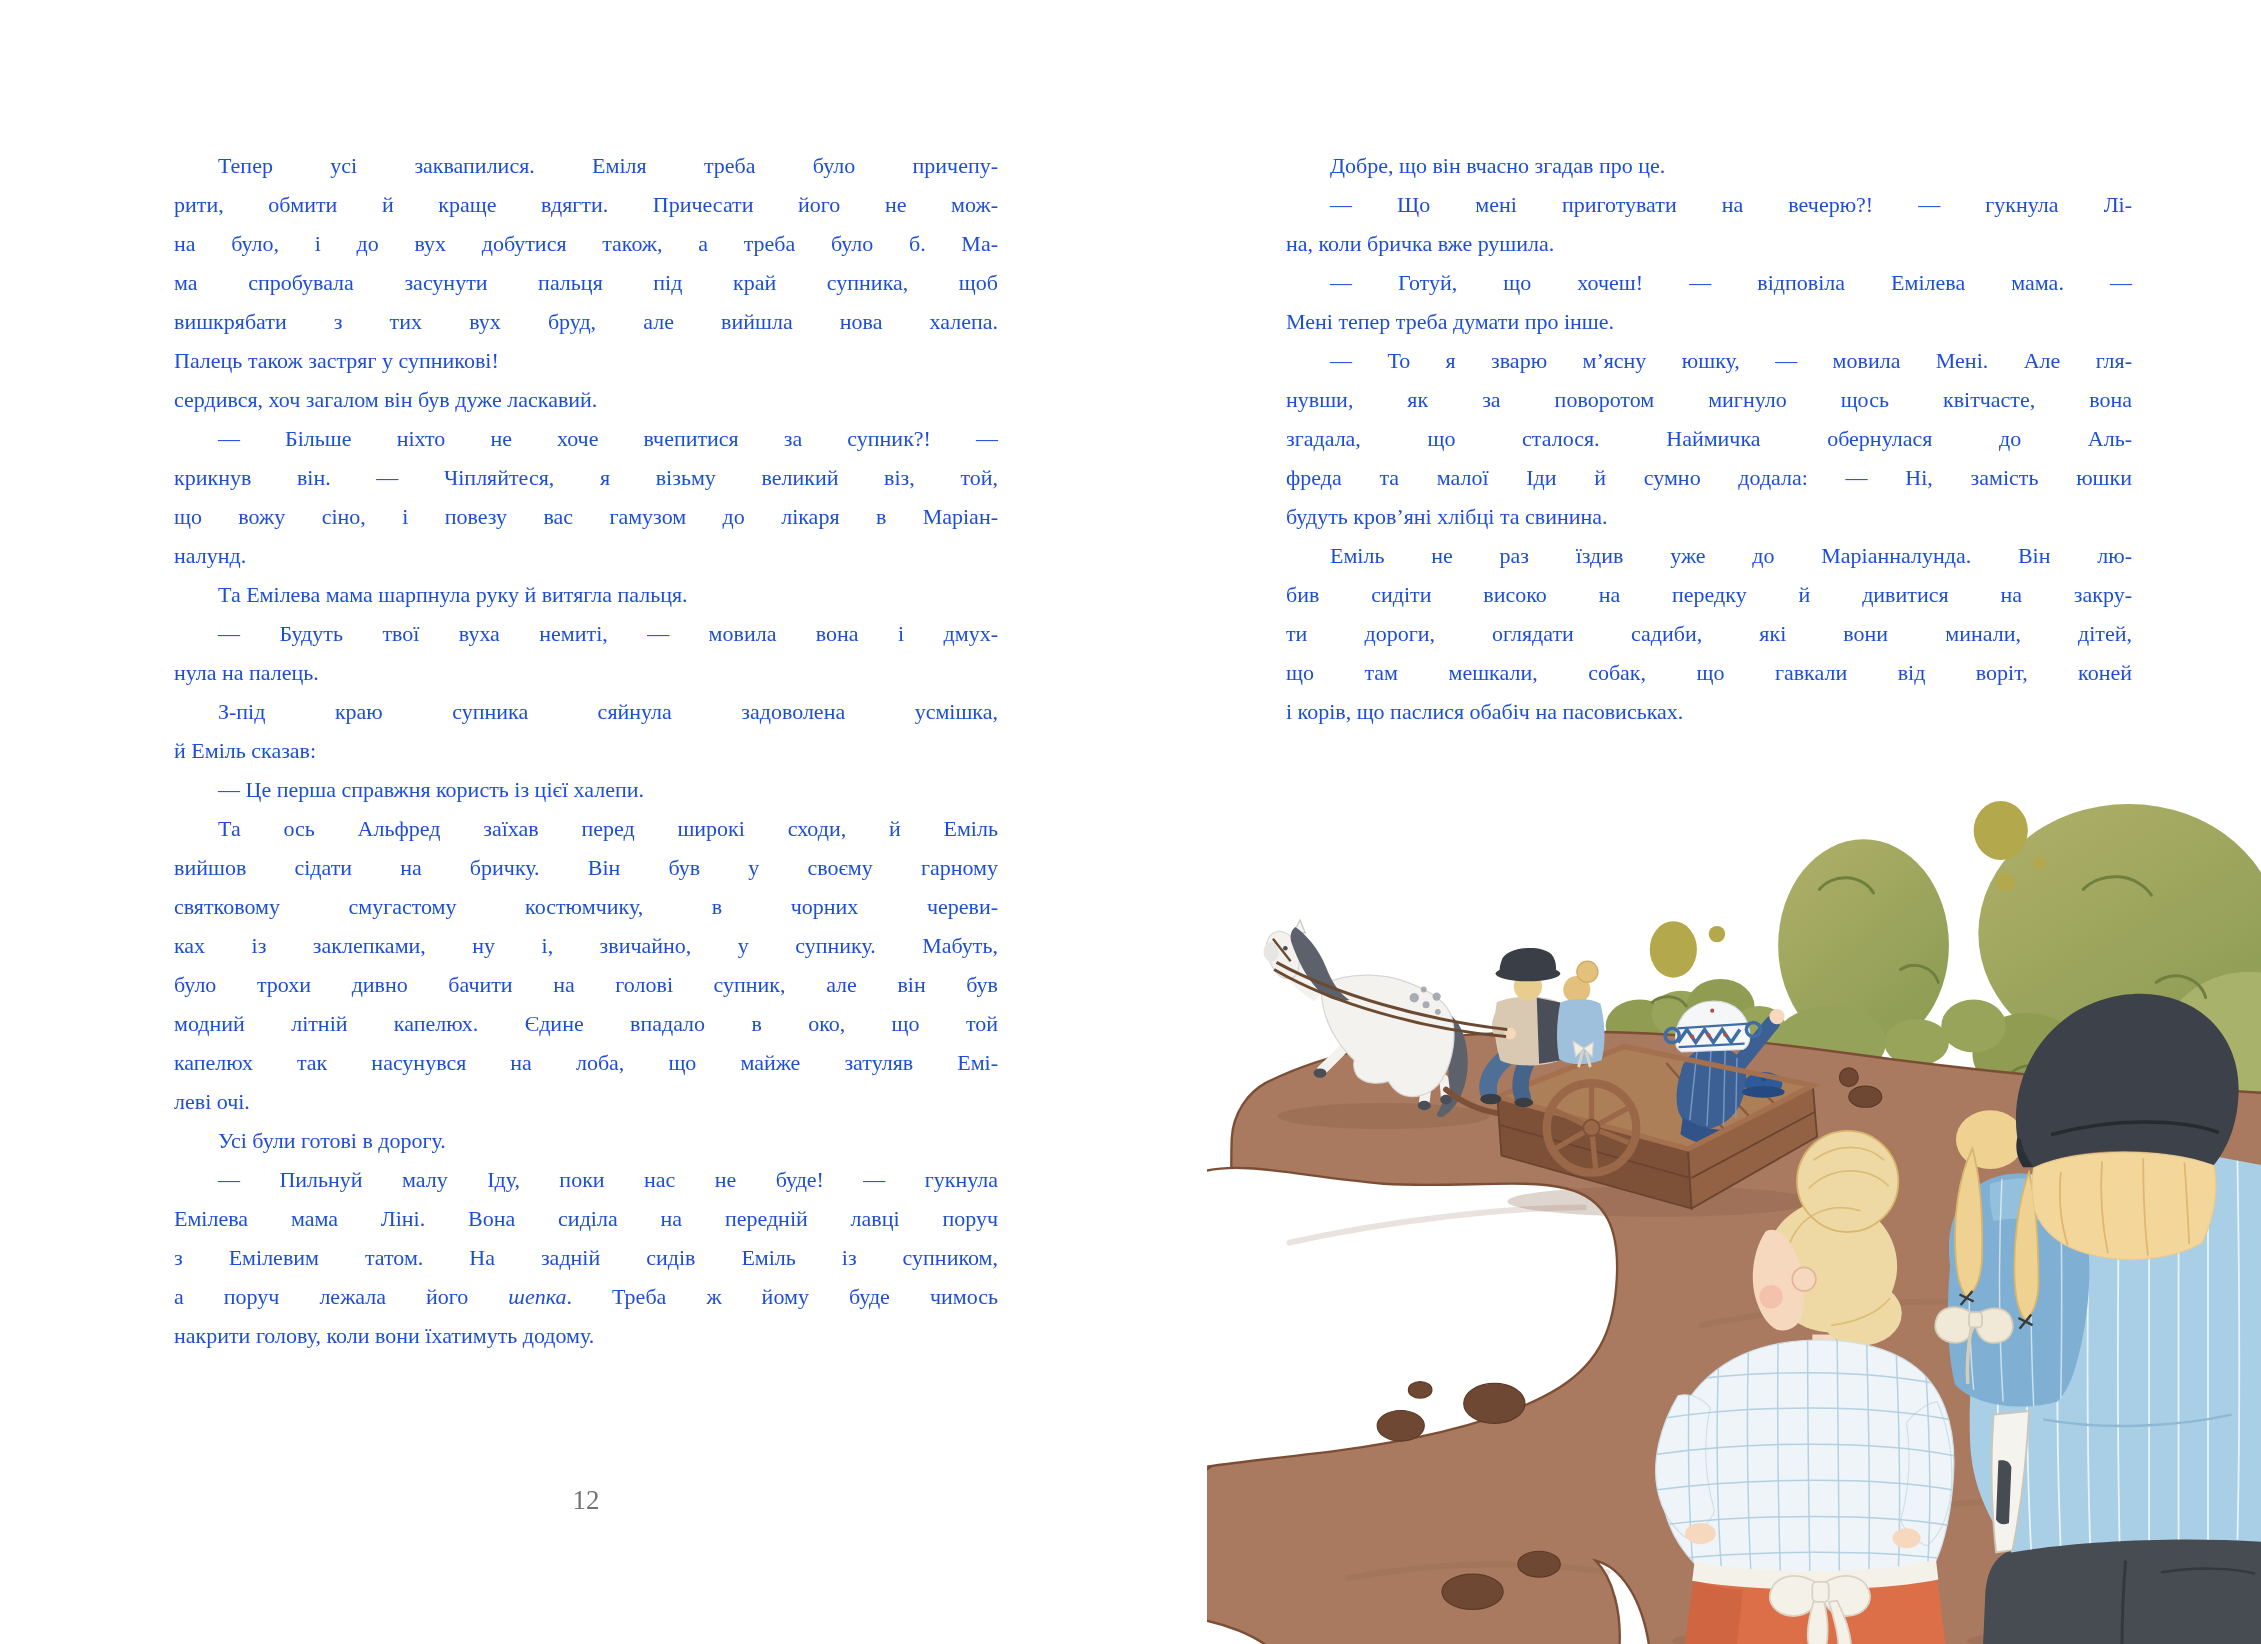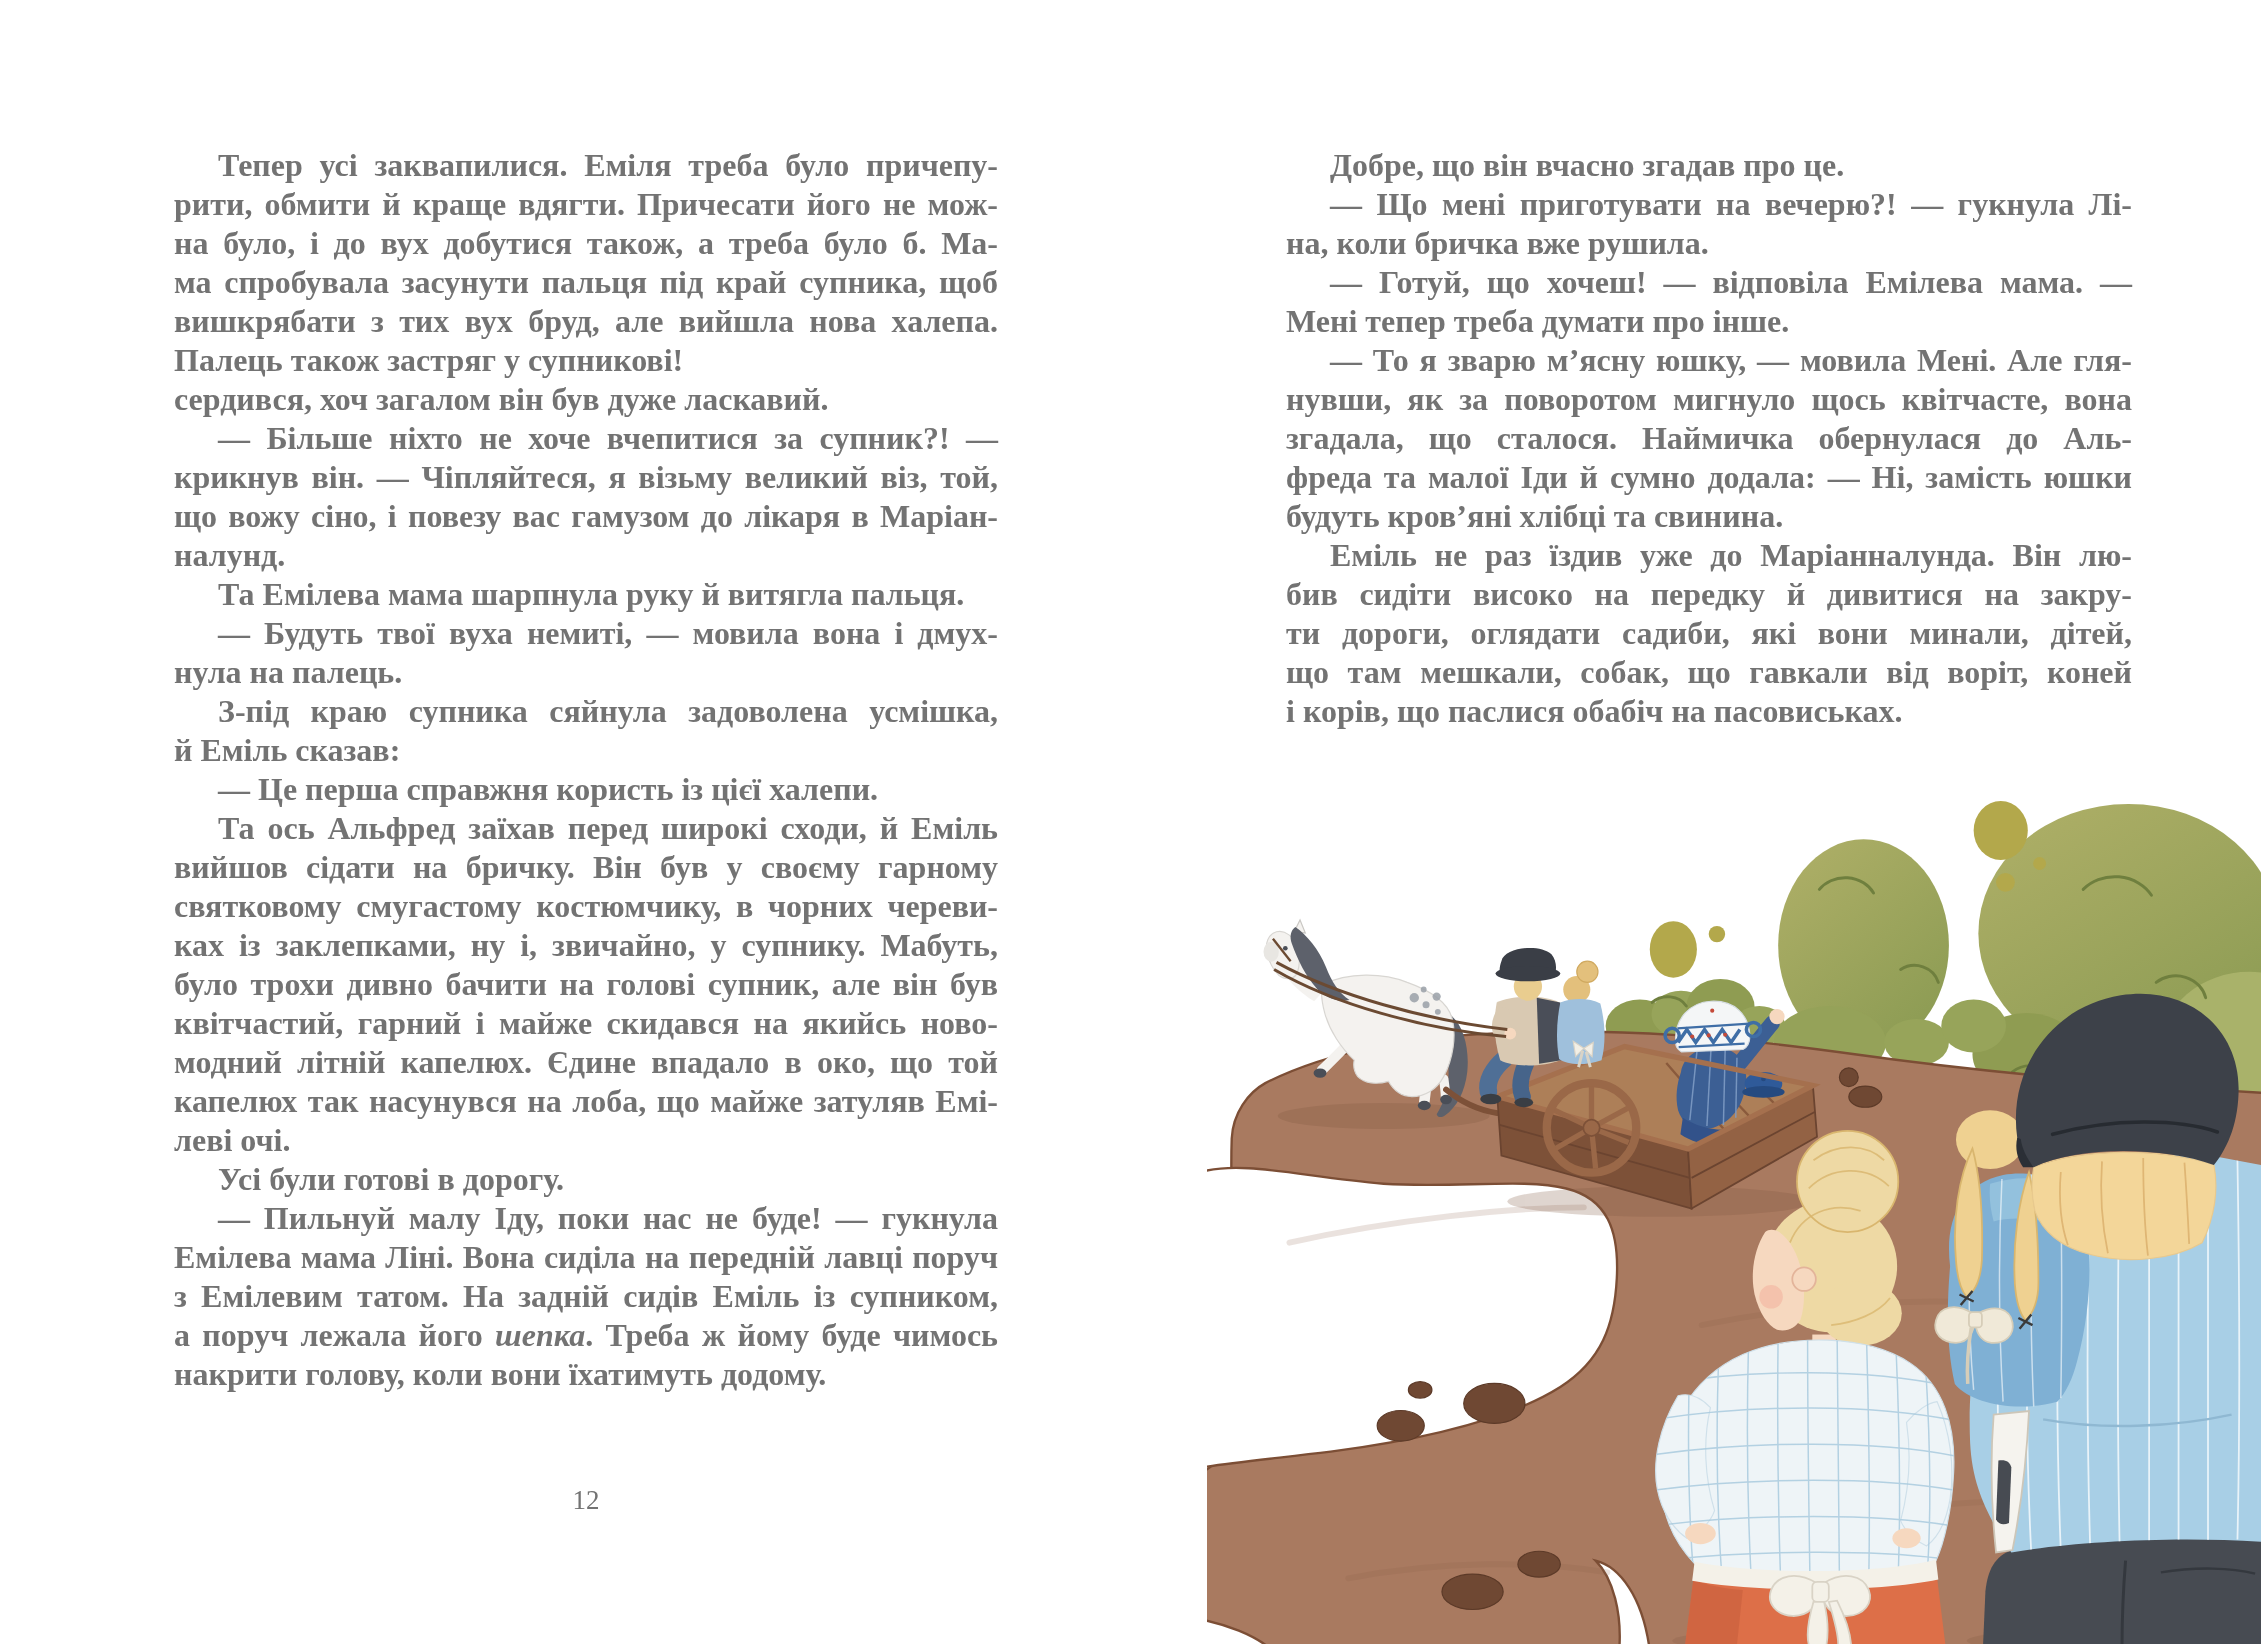--- a/index.html
+++ b/index.html
@@ -1,18 +1,18 @@
 <!DOCTYPE html>
 <html style="font-size:9.4px"><head>
 <meta charset="utf-8">
 <style>
   html,body{margin:0;padding:0;background:#ffffff;}
   .canvas{position:relative;width:2261px;height:1645px;background:#ffffff;overflow:hidden;
           font-family:"Liberation Serif", serif;}
-  .page-col{position:absolute;top:146px;font-size:32px;line-height:39px;color:#737373;font-weight:bold;}
+  .page-col{position:absolute;top:146px;font-size:22px;line-height:39px;color:#1d4ed8;}
   .col-left{left:174px;width:824px;}
   .col-right{left:1286px;width:846px;}
   .para{margin:0;}
   .line{text-align:justify;text-align-last:justify;}
   .line.first{text-indent:44px;}
   .line.last{text-align-last:left;}
   .folio{position:absolute;left:174px;width:824px;top:1485px;text-align:center;
          font-size:27px;color:#737373;}
   .illustration{position:absolute;left:1207px;top:795px;width:1054px;height:850px;}
   i{font-style:italic;}
@@ -53,21 +53,20 @@
       </div>
     <div class="para">
         <div class="line first last">— Це перша справжня користь із цієї халепи.</div>
       </div>
     <div class="para">
         <div class="line first">Та ось Альфред заїхав перед широкі сходи, й Еміль</div>
         <div class="line">вийшов сідати на бричку. Він був у своєму гарному</div>
         <div class="line">святковому смугастому костюмчику, в чорних череви-</div>
         <div class="line">ках із заклепками, ну і, звичайно, у супнику. Мабуть,</div>
         <div class="line">було трохи дивно бачити на голові супник, але він був</div>
-        <div class="line">квітчастий, гарний і майже скидався на якийсь ново-</div>
         <div class="line">модний літній капелюх. Єдине впадало в око, що той</div>
         <div class="line">капелюх так насунувся на лоба, що майже затуляв Емі-</div>
         <div class="line last">леві очі.</div>
       </div>
     <div class="para">
         <div class="line first last">Усі були готові в дорогу.</div>
       </div>
     <div class="para">
       <div>
           <div class="line first">— Пильнуй малу Іду, поки нас не буде! — гукнула</div>

